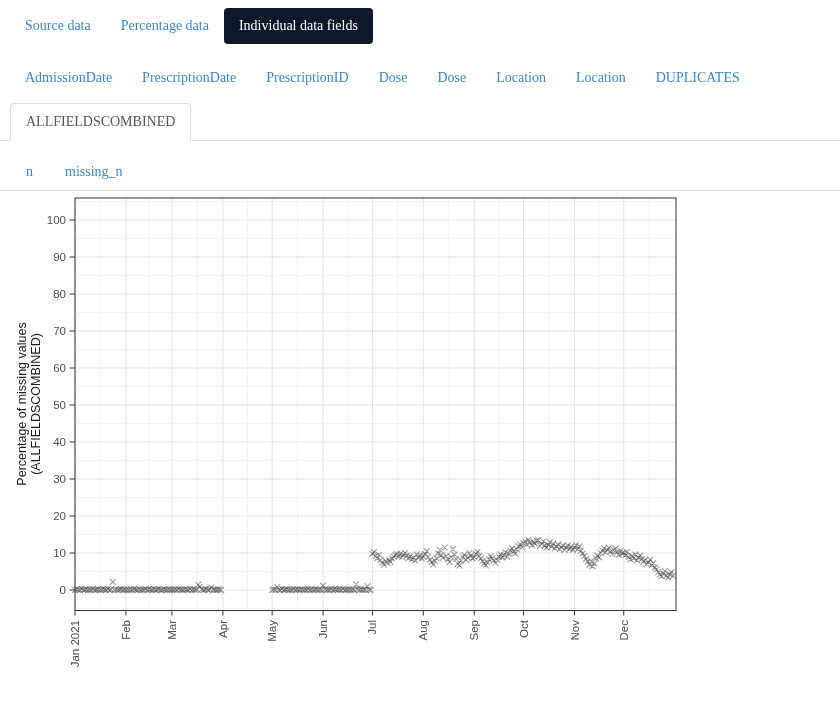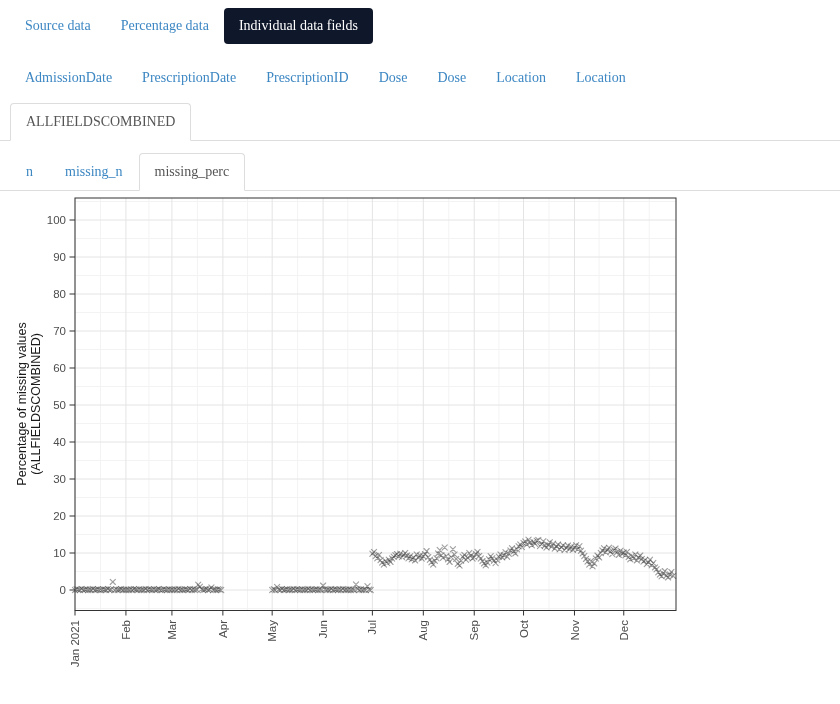--- a/index.html
+++ b/index.html
@@ -59,35 +59,35 @@
     </li>
     <li>
       <a>Dose</a>
     </li>
     <li>
       <a>Location</a>
     </li>
     <li>
       <a>Location</a>
     </li>
+    <li>
+      <a>DUPLICATES</a>
+    </li>
   </ul>
 <ul class="nav nav-tabs" id="nav-combined">
     <li>
       <a class="active">ALLFIELDSCOMBINED</a>
     </li>
   </ul>
 <ul class="nav nav-tabs" id="nav-metrics">
     <li>
       <a>n</a>
     </li>
     <li>
       <a>missing_n</a>
-    </li>
-    <li>
-      <a class="active">missing_perc</a>
     </li>
   </ul>
 
 <div class="chart-panel">
   <svg id="chart" width="700" height="500" viewBox="0 204 700 500" xmlns="http://www.w3.org/2000/svg">
       <g stroke="#f3f3f3" stroke-width="1">
         <line x1="75" x2="676" y1="621.5" y2="621.5"></line>
         <line x1="75" x2="676" y1="584.5" y2="584.5"></line>
         <line x1="75" x2="676" y1="547.5" y2="547.5"></line>
         <line x1="75" x2="676" y1="510.5" y2="510.5"></line>

